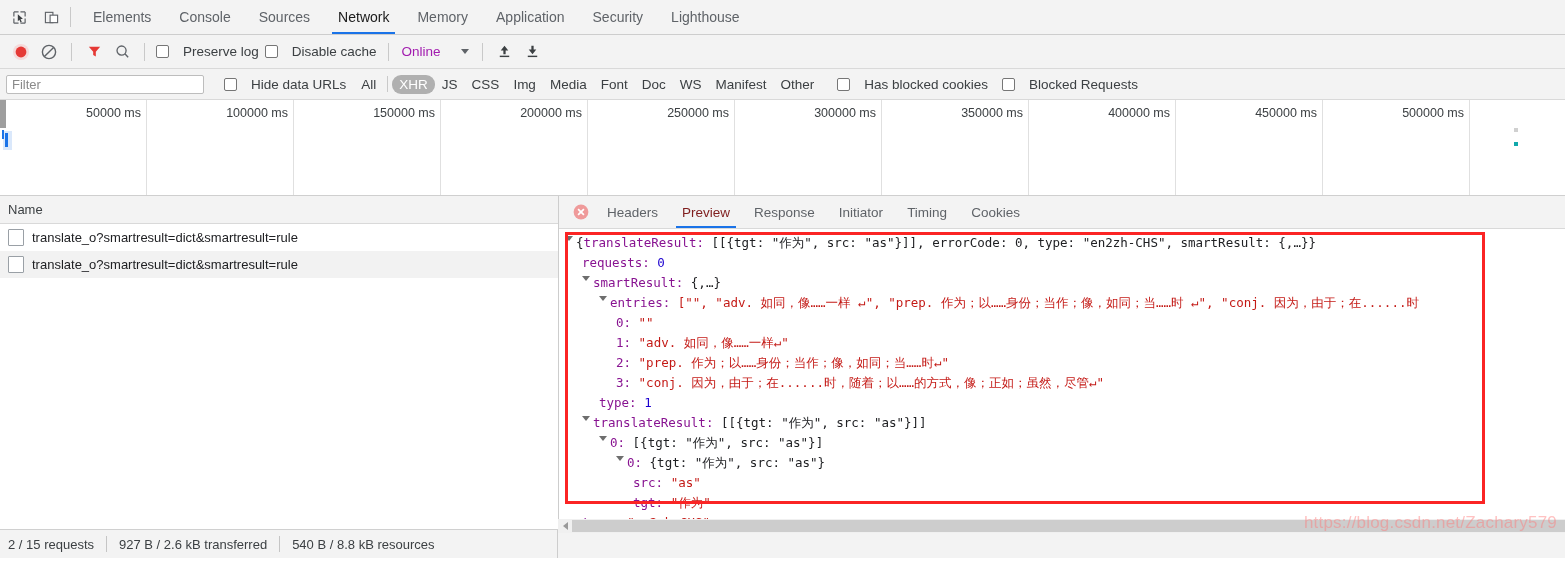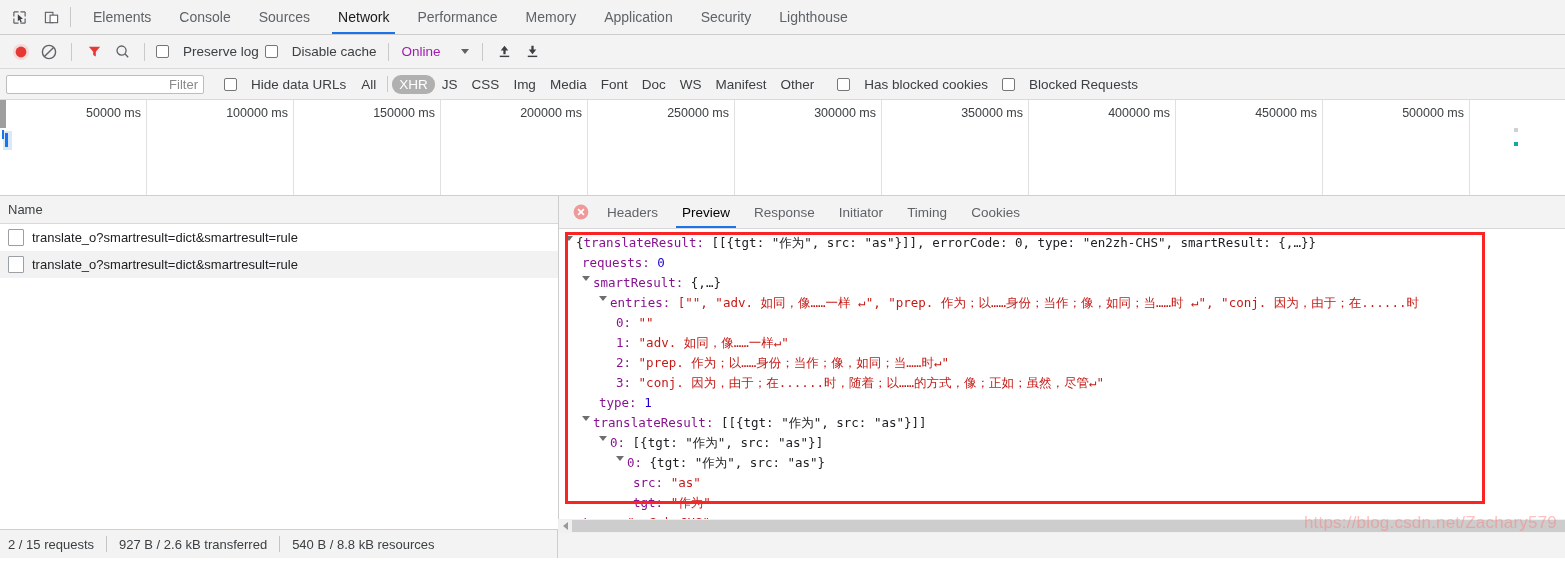--- a/index.html
+++ b/index.html
@@ -141,21 +141,20 @@
     height: 19px;
     border: 1px solid #bdbdbd;
     border-radius: 2px;
     background: #fff;
     font-family: "Liberation Sans", sans-serif;
     font-size: 13px;
     color: #202124;
     padding: 0 5px;
     box-sizing: border-box;
     outline: none;
-    text-align: right;
   }
   .filter-input::placeholder { color: #8a8a8a; }
   .type-filters {
     display: flex;
     align-items: center;
     gap: 0px;
     margin-left: 6px;
   }
   .type-chip {
     font-size: 13.5px;
@@ -290,21 +289,21 @@
   }
   .dtab {
     padding: 0 12px;
     display: flex; align-items: center;
     font-size: 13.5px;
     color: #5f6368;
     cursor: pointer;
     position: relative;
     white-space: nowrap;
   }
-  .dtab.active { color: #000000; }
+  .dtab.active { color: #7f1d1d; }
   .dtab.active::after {
     content: "";
     position: absolute;
     left: 6px; right: 6px; bottom: 0;
     height: 2px;
     background: #1a73e8;
   }
   .preview-body {
     flex: 1;
     position: relative;
@@ -453,23 +452,20 @@
         <span>Elements</span>
       </div>
     <div class="panel-tab">
         <span>Console</span>
       </div>
     <div class="panel-tab">
         <span>Sources</span>
       </div>
     <div class="panel-tab active">
         <span>Network</span>
-      </div>
-    <div class="panel-tab">
-        <span>Performance</span>
       </div>
     <div class="panel-tab">
         <span>Memory</span>
       </div>
     <div class="panel-tab">
         <span>Application</span>
       </div>
     <div class="panel-tab">
         <span>Security</span>
       </div>

